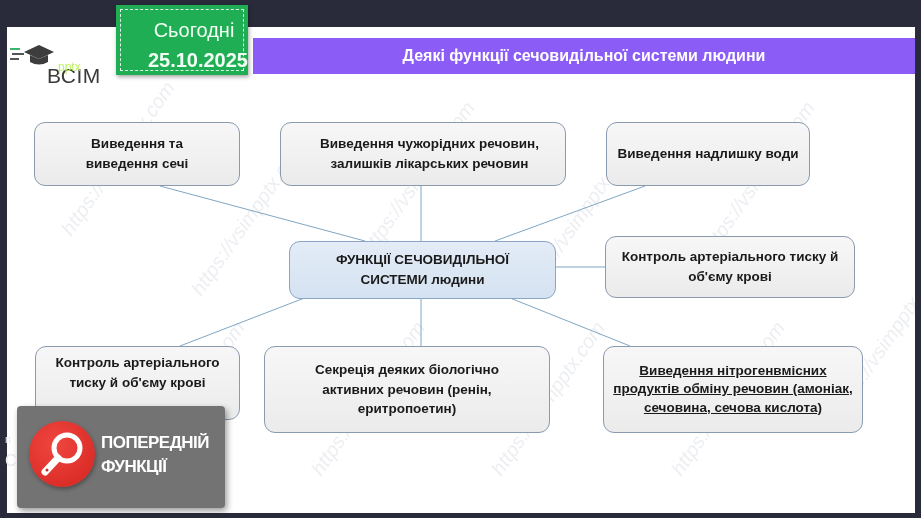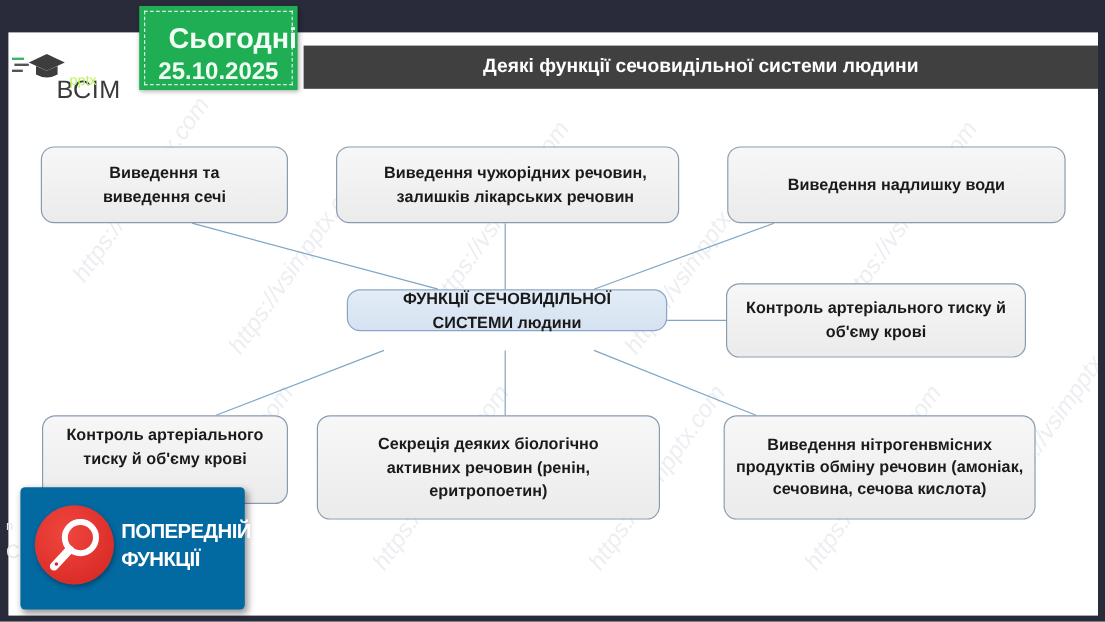--- a/index.html
+++ b/index.html
@@ -29,45 +29,45 @@
     position:absolute; left:58px; top:60px; font-size:12px; color:#bef264;
   }
   .date-badge {
     position:absolute; left:116px; top:5px; width:132px; height:70px;
     background:#1fae53; box-shadow:1px 2px 4px rgba(0,0,0,0.35);
   }
   .date-badge .inner {
     position:absolute; left:4px; top:4px; right:4px; bottom:4px;
     border:1.5px dashed rgba(255,255,255,0.85);
   }
-  .date-line1 { position:absolute; left:0; right:0; top:14px; text-align:center; color:#f2fff5; font-size:24px; font-weight:bold;padding-left:24px; }
-  .date-line2 { position:absolute; left:0; right:0; top:44px; text-align:center; color:#f2fff5; font-size:20px; font-weight:bold; }
+  .date-line1 { position:absolute; left:0; right:0; top:14px; text-align:center; color:#f2fff5; font-size:20px; font-weight:normal;padding-left:24px; }
+  .date-line2 { position:absolute; left:0; right:0; top:44px; text-align:right; color:#f2fff5; font-size:20px; font-weight:bold; }
   .title-bar {
     position:absolute; left:253px; top:38px; width:662px; height:36px;
-    background:#404040;
+    background:#8b5cf6;
   }
   .title-bar span {
     position:absolute; left:0; right:0; top:9px; text-align:center;
     color:#ffffff; font-size:16px; font-weight:bold;
   }
   .connectors { position:absolute; left:0; top:0; width:921px; height:518px; pointer-events:none; }
   .node {
     position:absolute; box-sizing:border-box;
     background:linear-gradient(#f7f7f7, #ebebeb);
     border:1px solid #8a9bb0; border-radius:11px;
     display:flex; align-items:center; justify-content:center; text-align:center;
     font-size:13.5px; font-weight:bold; color:#1a1a1a; line-height:1.45;
     padding:0 6px;
   }
   .node.center {
     background:linear-gradient(#e3ecf7, #d5e2f1); border-color:#8aa5c5;
   }
   .preview-badge {
-    position:absolute; left:17px; top:406px; width:187px; height:102px;
-    background:#0369a1; border-radius:4px; box-shadow:2px 3px 6px rgba(0,0,0,0.4);text-align:right;
+    position:absolute; left:17px; top:406px; width:208px; height:102px;
+    background:#737373; border-radius:4px; box-shadow:2px 3px 6px rgba(0,0,0,0.4);text-align:right;
   }
   .preview-circle {
     position:absolute; left:12px; top:15px; width:66px; height:66px; border-radius:50%;
     background:radial-gradient(circle at 40% 35%, #f0463f, #d42420);
     box-shadow:1px 2px 4px rgba(0,0,0,0.35);
   }
   .preview-l1 { position:absolute; left:84px; top:27px; color:#fff; font-size:17px; font-weight:bold; letter-spacing:-0.5px; }
   .preview-l2 { position:absolute; left:84px; top:51px; color:#fff; font-size:17px; font-weight:bold; letter-spacing:-0.5px; }
   .side-text { position:absolute; color:#e8e8e8; font-size:14px; }
 </style>
@@ -125,36 +125,36 @@
     <line x1="495" y1="292" x2="630" y2="346"></line>
   </g>
 </svg>
 
 <div class="node" style="left:34px;top:122px;width:206px;height:64px;">
   <span style="max-width:150px">Виведення та виведення сечі</span>
 </div>
 <div class="node" style="left:280px;top:122px;width:286px;height:64px;padding-left:19px;">
   <span style="max-width:270px">Виведення чужорідних речовин, залишків лікарських речовин</span>
 </div>
-<div class="node" style="left:606px;top:122px;width:282px;height:64px;">
+<div class="node" style="left:606px;top:122px;width:204px;height:64px;">
   <span>Виведення надлишку води</span>
 </div>
-<div class="node center" style="left:289px;top:241px;width:267px;height:35px;">
+<div class="node center" style="left:289px;top:241px;width:267px;height:58px;">
   <span style="max-width:200px">ФУНКЦІЇ СЕЧОВИДІЛЬНОЇ СИСТЕМИ людини</span>
 </div>
 <div class="node" style="left:605px;top:236px;width:250px;height:62px;">
   <span style="max-width:230px">Контроль артеріального тиску й об'єму крові</span>
 </div>
 <div class="node" style="left:35px;top:346px;width:205px;height:74px;">
   <span style="max-width:185px;margin-top:-20px">Контроль артеріального тиску й об'єму крові</span>
 </div>
 <div class="node" style="left:264px;top:346px;width:286px;height:87px;">
   <span style="max-width:210px">Секреція деяких біологічно активних речовин (ренін, еритропоетин)</span>
 </div>
-<div class="node" style="left:603px;top:346px;width:260px;height:87px;">
+<div class="node" style="left:603px;top:346px;width:260px;height:87px;text-decoration:underline;">
   <span style="max-width:240px;line-height:1.35">Виведення нітрогенвмісних продуктів обміну речовин (амоніак, сечовина, сечова кислота)</span>
 </div>
 
 <div class="preview-badge">
   <div class="preview-circle">
     <svg width="66" height="66" viewBox="0 0 66 66">
       <circle cx="38" cy="27" r="13" fill="none" stroke="#ffffff" stroke-width="5"></circle>
       <line x1="29" y1="37" x2="16" y2="51" stroke="#ffffff" stroke-width="7" stroke-linecap="round"></line>
       <circle cx="18" cy="49" r="1.5" fill="#d42420"></circle>
     </svg>

